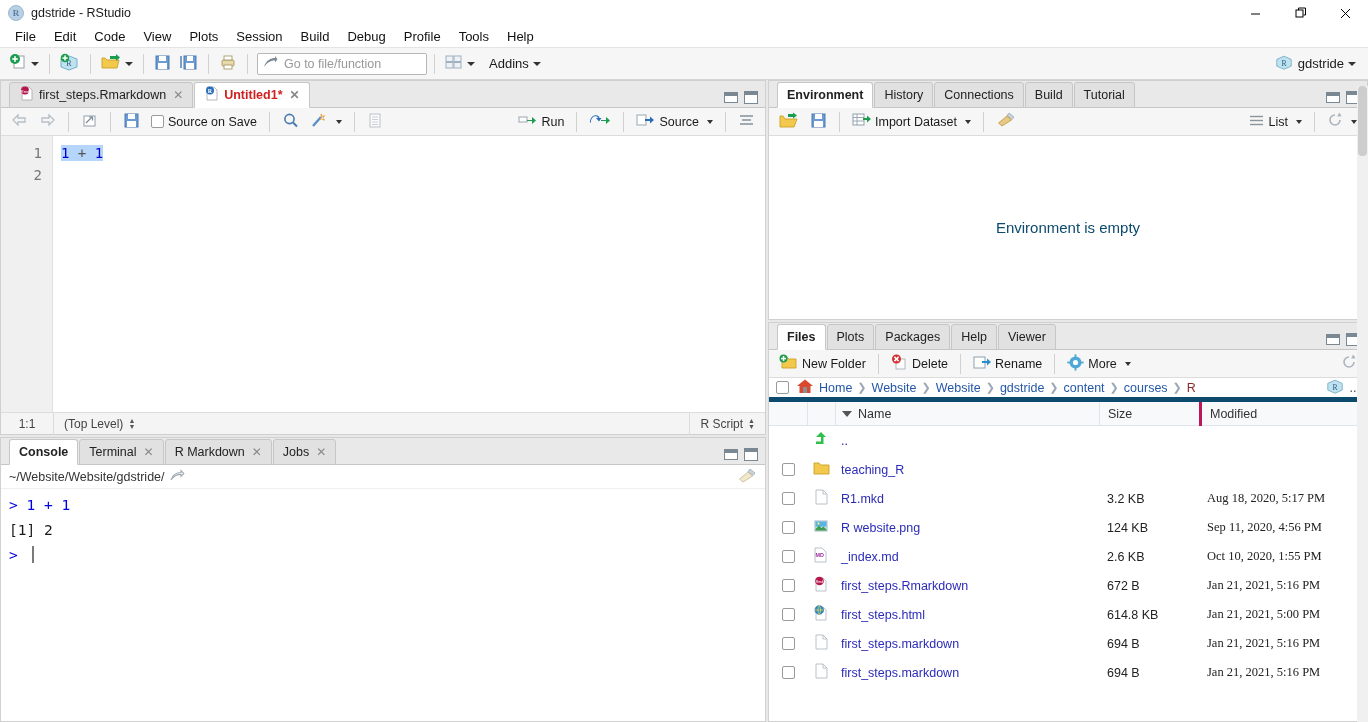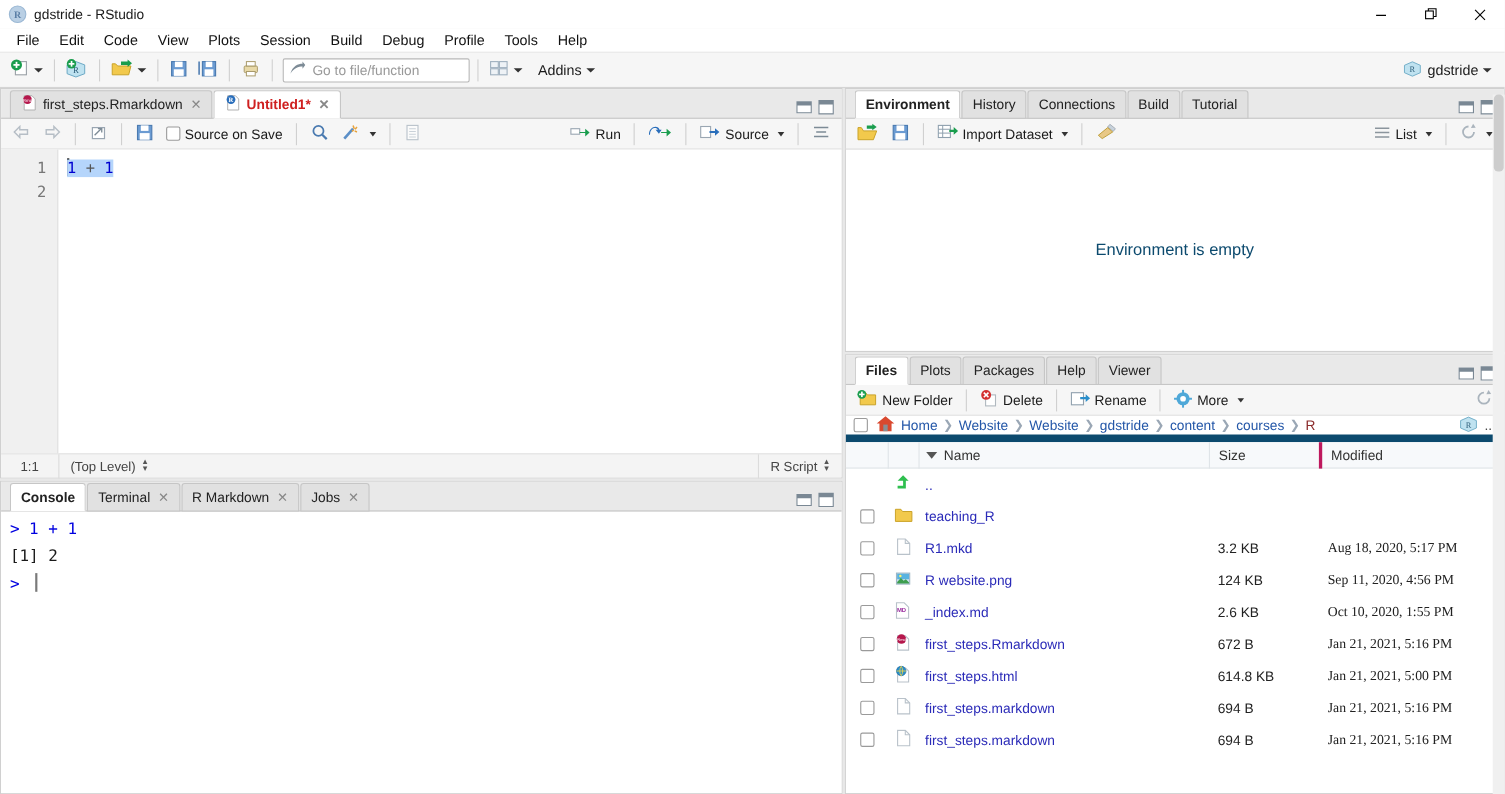--- a/index.html
+++ b/index.html
@@ -160,21 +160,21 @@
     border-radius: 2px; background: #fff; display: flex; align-items: center; padding-left: 4px;
   }
   .env-empty {
     flex: 1; display: flex; align-items: center; justify-content: center;
     font-size: 15px; color: #0c4a6e;
   }
 
   
   .breadcrumb {
     height: 24px; display: flex; align-items: center; gap: 5px; padding: 0 7px;
-    border-bottom: 7px solid #0c4a6e; background: #fff; font-size: 12.5px;
+    border-bottom: 5px solid #0c4a6e; background: #fff; font-size: 12.5px;
   }
   .crumb { color: #2457a8; }
   .crumb.last { color: #8b2b2b; }
   .crumb-sep { color: #9aa7b5; font-size: 11px; }
   .cb-box { width: 13px; height: 13px; border: 1px solid #9a9a9a; border-radius: 2px; background: #fff; }
   .files-head {
     height: 24px; display: flex; align-items: center; background: #f7f9fb;
     border-bottom: 1px solid #dfe4e8; font-size: 12.5px; color: #333;
   }
   .fh-cb { width: 38px; }
@@ -534,20 +534,34 @@
           <div class="tab">
             <span>Jobs</span>
             <span class="tab-x">✕</span>
           </div>
           <div class="pane-ctl">
             <span class="ctl-min"></span>
             <span class="ctl-max"></span>
           </div>
         </div>
 
+        <div class="cpath">
+          <span class="cpath-text">~/Website/Website/gdstride/</span>
+          <span class="ico">
+            <svg width="15" height="13" viewBox="0 0 15 13">
+              <path d="M1 11 C3 5, 7 3.5, 11 3.5 L11 1.5 L13.8 4.4 L11 7.3 L11 5.4 C8 5.4, 4 6.4, 1 11 Z" fill="none" stroke="#9fa9b3" stroke-width="1.1"></path>
+            </svg>
+          </span>
+          <span style="margin-left:auto;" class="ico">
+            <svg width="20" height="16" viewBox="0 0 20 16">
+              <path d="M13 2 L18 6 L16 8.5 L11 4.5 Z" fill="#c8d2db" stroke="#9fa9b3" stroke-width="0.8"></path>
+              <path d="M11 5 L15.5 9 L6 15 L2.5 12 Z" fill="#f0e7cf" stroke="#c4b68e" stroke-width="0.8"></path>
+            </svg>
+          </span>
+        </div>
 
         <div class="console-body">
           <div><span class="blue">&gt; </span><span class="blue">1 + 1</span></div>
           <div><span>[1] 2</span></div>
           <div><span class="blue">&gt; </span><span class="cursor-blk"></span></div>
         </div>
       </div>
     </div>
 
     <div class="col col-right">

